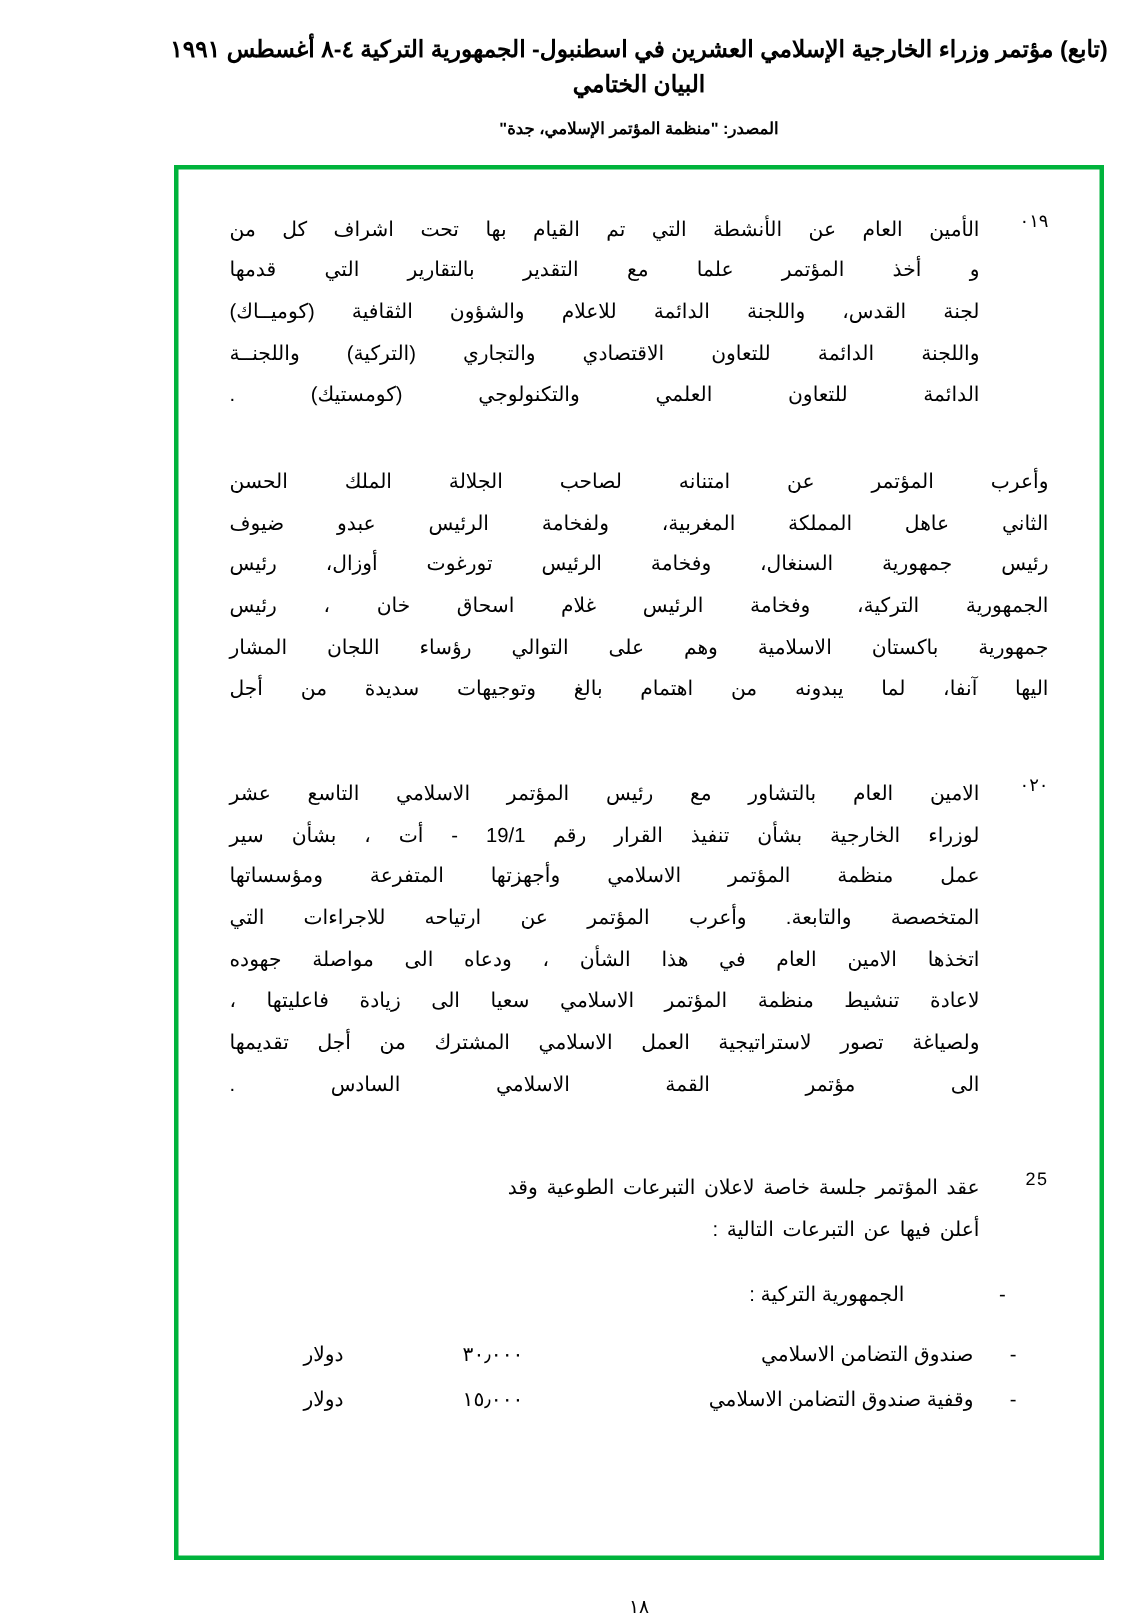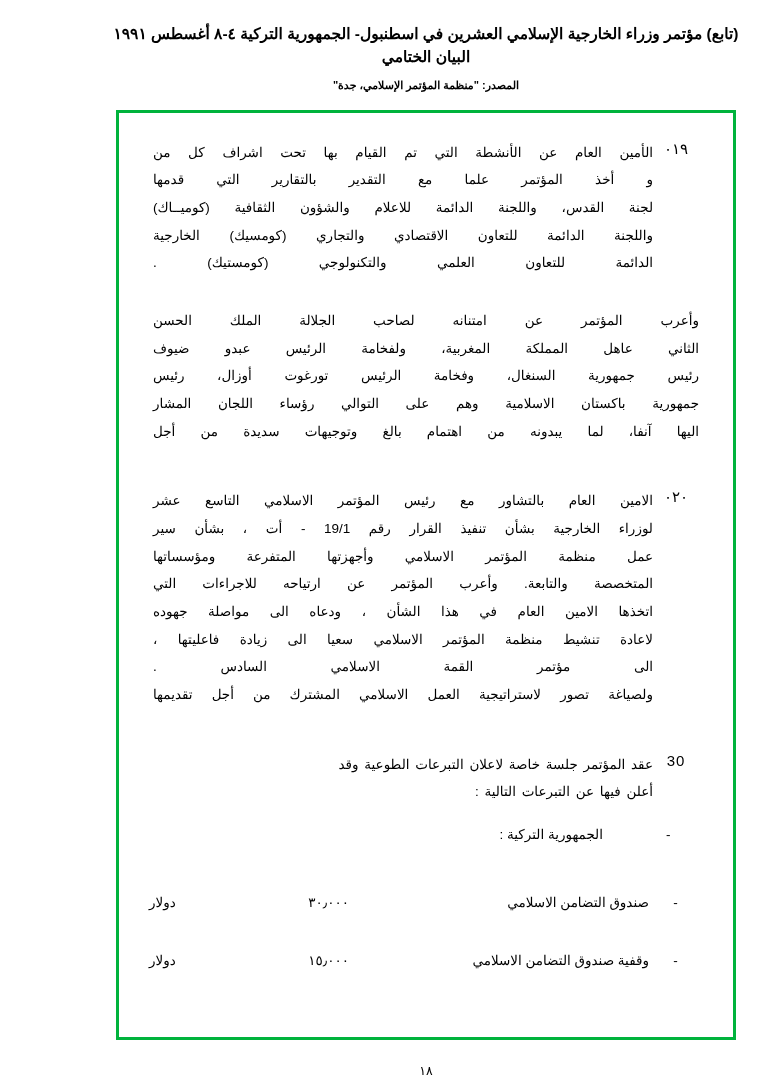--- a/index.html
+++ b/index.html
@@ -51,24 +51,24 @@
   }
   .para {
     display: flex;
     flex-direction: row;
     align-items: flex-start;
     margin-bottom: 20px;
   }
   .num {
     width: 46px;
     flex: 0 0 46px;
-    font-size: 15px;
+    font-size: 12px;
     letter-spacing: 1px;
     padding-top: 1px;
-    text-align: center;
+    text-align: right;
     direction: rtl;
   }
   .body-text {
     flex: 1 1 auto;
     font-size: 13.5px;
     line-height: 2.05;
     text-align: justify;
     text-align-last: justify;
     letter-spacing: 1.4px;
     word-spacing: 2px;
@@ -125,22 +125,21 @@
     text-align: right;
     padding-right: 4px;
   }
   .donation-amount {
     flex: 0 0 120px;
     text-align: right;
     letter-spacing: 1.5px;
   }
   .donation-currency {
     flex: 0 0 80px;
-    text-align: left;
-    margin-top: 28px;
+    text-align: right;
   }
   .footer {
     position: absolute;
     bottom: 0;
     left: 0;
     width: 100%;
     text-align: center;
     font-size: 12.5px;
     letter-spacing: 1px;
   }
@@ -156,57 +155,58 @@
   </div>
 
   <div class="frame">
 
     <div class="para">
       <div class="num">٠١٩</div>
       <div class="body-text">
         <span class="line">الأمين العام عن الأنشطة التي تم القيام بها تحت اشراف كل من</span>
         <span class="line">و أخذ المؤتمر علما مع التقدير بالتقارير التي قدمها</span>
         <span class="line">لجنة القدس، واللجنة الدائمة للاعلام والشؤون الثقافية (كوميــاك)</span>
-        <span class="line">واللجنة الدائمة للتعاون الاقتصادي والتجاري (كومسيك) الخارجية</span>
+        <span class="line">واللجنة الدائمة للتعاون الاقتصادي والتجاري (التركية) واللجنــة</span>
         <span class="line">الدائمة للتعاون العلمي والتكنولوجي (كومستيك) .</span>
       </div>
     </div>
 
     <div class="spacer-sm"></div>
 
     <div class="para indent-para">
       <div class="body-text">
         <span class="line">وأعرب المؤتمر عن امتنانه لصاحب الجلالة الملك الحسن</span>
         <span class="line">الثاني عاهل المملكة المغربية، ولفخامة الرئيس عبدو ضيوف</span>
         <span class="line">رئيس جمهورية السنغال، وفخامة الرئيس تورغوت أوزال، رئيس</span>
+        <span class="line">الجمهورية التركية، وفخامة الرئيس غلام اسحاق خان ، رئيس</span>
         <span class="line">جمهورية باكستان الاسلامية وهم على التوالي رؤساء اللجان المشار</span>
         <span class="line">اليها آنفا، لما يبدونه من اهتمام بالغ وتوجيهات سديدة من أجل</span>
       </div>
     </div>
 
     <div class="spacer-md"></div>
 
     <div class="para">
       <div class="num">٠٢٠</div>
       <div class="body-text">
         <span class="line">الامين العام بالتشاور مع رئيس المؤتمر الاسلامي التاسع عشر</span>
         <span class="line">لوزراء الخارجية بشأن تنفيذ القرار رقم 19/1 - أت ، بشأن سير</span>
         <span class="line">عمل منظمة المؤتمر الاسلامي وأجهزتها المتفرعة ومؤسساتها</span>
         <span class="line">المتخصصة والتابعة. وأعرب المؤتمر عن ارتياحه للاجراءات التي</span>
         <span class="line">اتخذها الامين العام في هذا الشأن ، ودعاه الى مواصلة جهوده</span>
         <span class="line">لاعادة تنشيط منظمة المؤتمر الاسلامي سعيا الى زيادة فاعليتها ،</span>
+        <span class="line">ولصياغة تصور لاستراتيجية العمل الاسلامي المشترك من أجل تقديمها</span>
         <span class="line">الى مؤتمر القمة الاسلامي السادس .</span>
-        <span class="line">ولصياغة تصور لاستراتيجية العمل الاسلامي المشترك من أجل تقديمها</span>
       </div>
     </div>
 
     <div class="spacer-md"></div>
 
     <div class="para">
-      <div class="num">30</div>
+      <div class="num">25</div>
       <div class="body-text last-right">
         <span class="line">عقد المؤتمر جلسة خاصة لاعلان التبرعات الطوعية وقد</span>
         <span class="line">أعلن فيها عن التبرعات التالية :</span>
       </div>
     </div>
 
     <div class="list-block">
 
       <div class="list-row">
         <div class="dash-cell">-</div>

